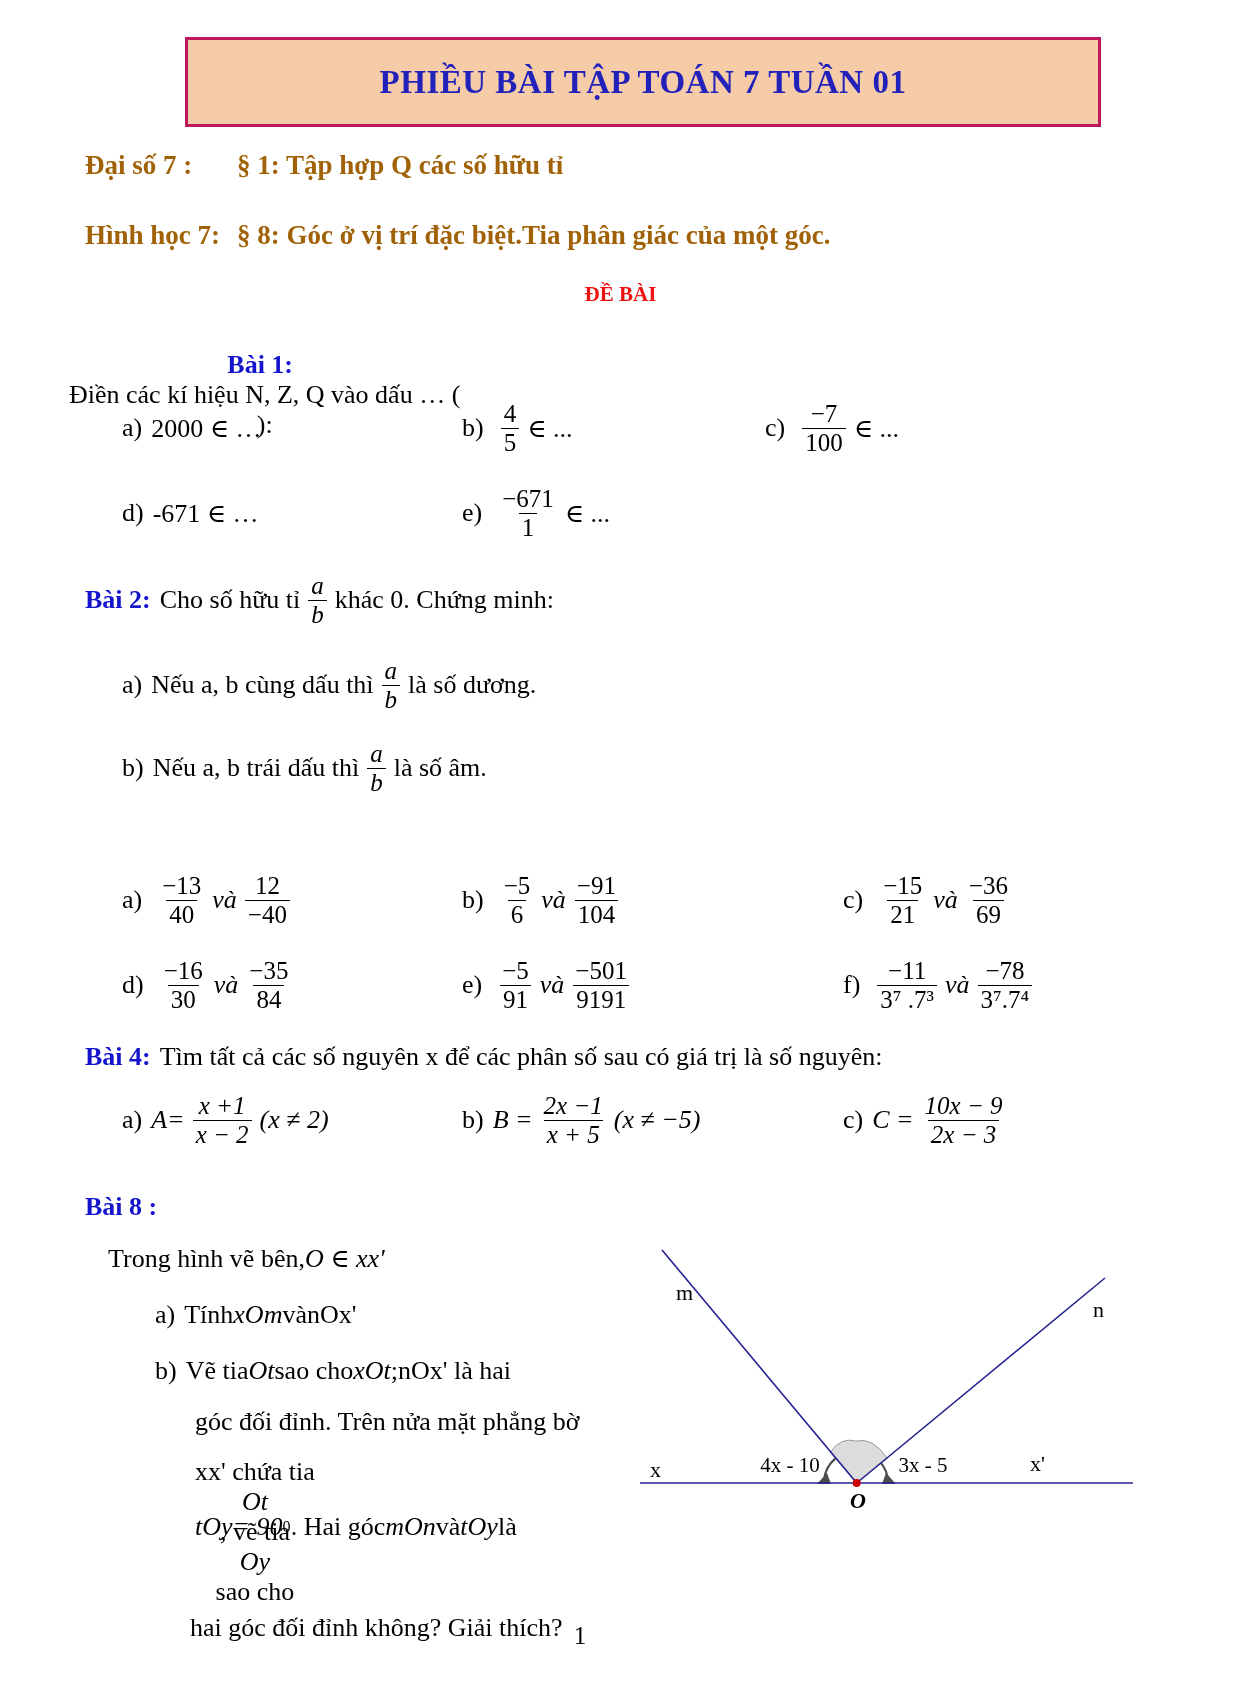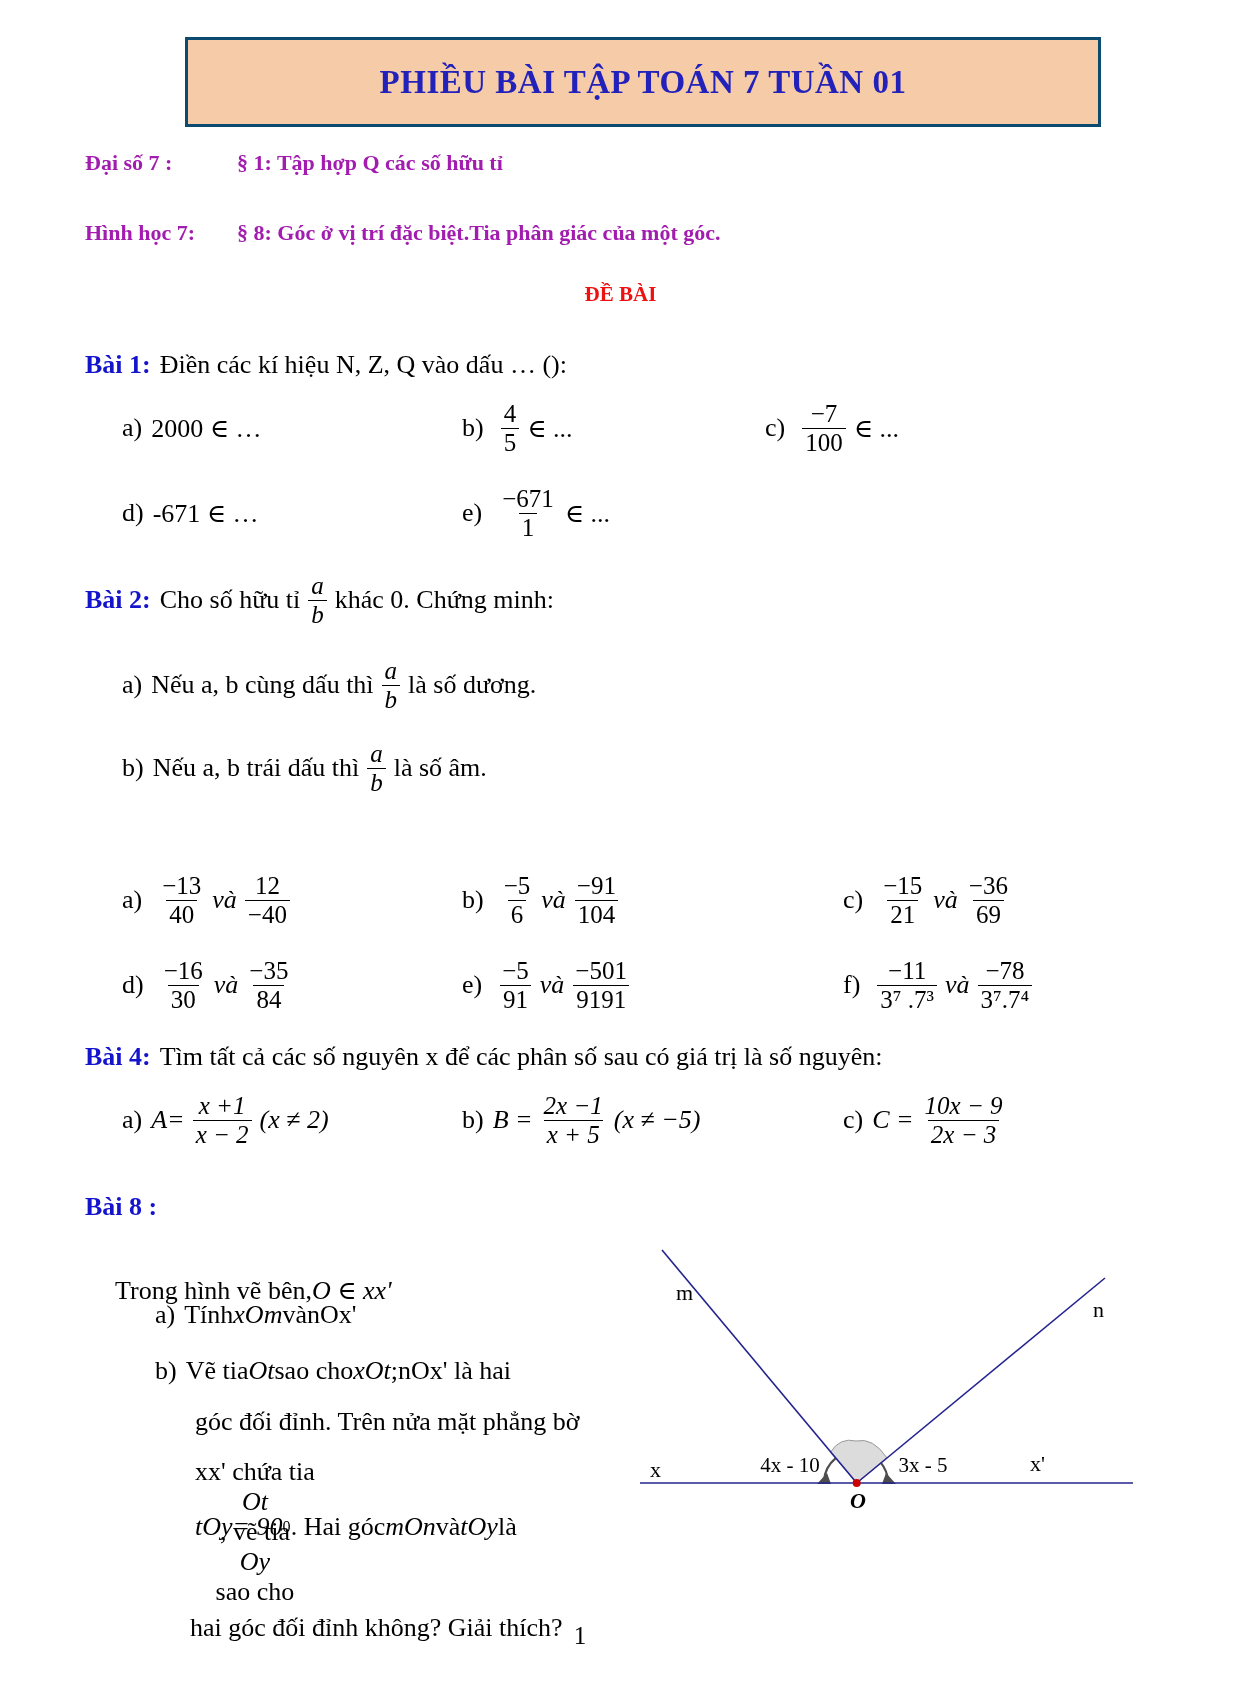--- a/index.html
+++ b/index.html
@@ -1,23 +1,23 @@
 <!DOCTYPE html>
 <html><head>
 <meta charset="utf-8">
 <style>
   html,body{margin:0;padding:0;background:#fff;}
   .page{position:relative;width:1241px;height:1686px;background:#ffffff;overflow:hidden;
         font-family:"Liberation Serif","DejaVu Serif",serif;color:#000;font-size:26px;}
   .abs{position:absolute;}
   .titlebox{left:185px;top:37px;width:910px;height:84px;background:#f6cba8;
-            border:3px solid #0c4a6e;display:flex;align-items:center;justify-content:center;}
+            border:3px solid #be185d;display:flex;align-items:center;justify-content:center;}
   .titlebox h1{margin:0;font-size:33px;font-weight:bold;color:#2222bb;letter-spacing:0.5px;
                font-family:"Liberation Serif","DejaVu Serif",serif;}
-  .subject{color:#a21caf;font-weight:bold;font-size:22px;}
+  .subject{color:#a16207;font-weight:bold;font-size:27px;}
   .debai{left:0;top:282px;width:1241px;text-align:center;color:#ee1111;font-weight:bold;font-size:21px;}
   .blue{color:#1414cc;font-weight:bold;}
   .line{position:absolute;display:flex;align-items:center;}
   .tag{margin-right:9px;}
   .frac{display:inline-flex;flex-direction:column;align-items:center;text-align:center;
         line-height:1.1;margin:0 8px;font-size:25px;}
   .frac .den{border-top:1.6px solid #000;padding:0 3px;}
   .frac .num{padding:0 3px;}
   .ital{font-style:italic;}
   .bital{font-style:italic;font-weight:bold;}
@@ -42,21 +42,21 @@
     </div>
   <div class="line" style="left:85px;top:220px;">
       <span class="subject">Hình học 7:</span>
     </div>
   <div class="line" style="left:237px;top:220px;">
       <span class="subject">§ 8: Góc ở vị trí đặc biệt.Tia phân giác của một góc.</span>
     </div>
 
   <div class="abs debai">ĐỀ BÀI</div>
 
-  <div class="line" style="left:85px;top:350px;">
+  <div class="line" style="left:69px;top:350px;flex-direction:column;">
       <span class="blue tag">Bài 1:</span>
       <span>Điền các kí hiệu N, Z, Q vào dấu … (</span>
       <span>):</span>
     </div>
 
   <div class="line" style="left:122px;top:398px;height:60px;">
       <span class="tag">a)</span>
       <span>2000 ∈ …</span>
     </div>
   <div class="line" style="left:462px;top:398px;height:60px;">
@@ -222,21 +222,21 @@
       <span class="frac ital">
         <span class="num">10x − 9</span>
         <span class="den">2x − 3</span>
       </span>
     </div>
 
   <div class="line" style="left:85px;top:1192px;">
       <span class="blue">Bài 8 :</span>
     </div>
 
-  <div class="line" style="left:115px;top:1243px;margin-top:32px;">
+  <div class="line" style="left:108px;top:1243px;">
       <span>Trong hình vẽ bên, </span>
       <span class="ital">O ∈ xx'</span>
     </div>
   <div class="line" style="left:155px;top:1300px;">
       <span class="tag">a)</span>
       <span>Tính </span>
       <span class="ital">xOm</span>
       <span> và </span>
       <span>nOx'</span>
     </div>

